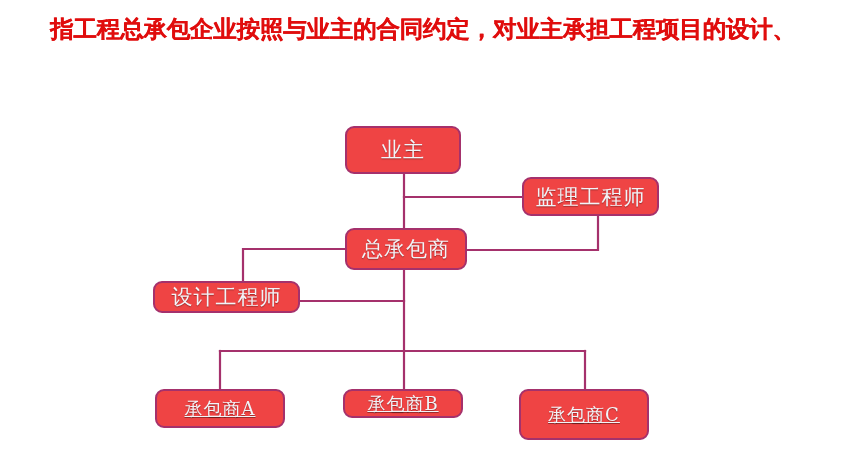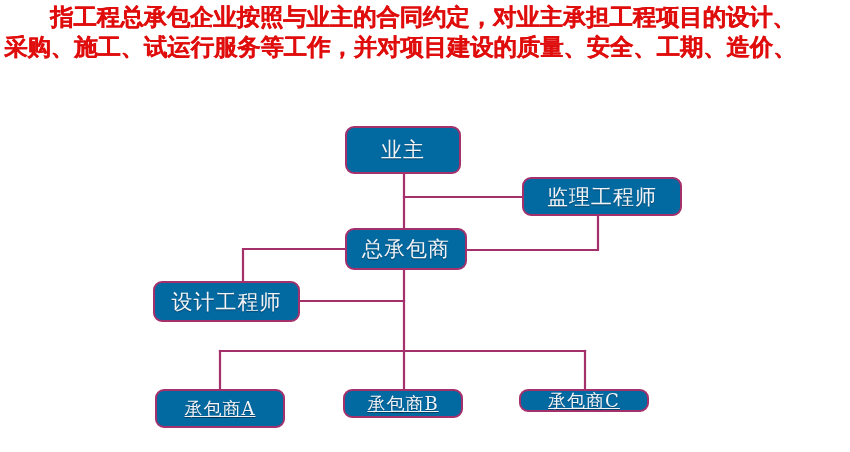--- a/index.html
+++ b/index.html
@@ -13,21 +13,21 @@
     height: 452px;
     position: relative;
     overflow: hidden;
     font-family: "DejaVu Sans", "Liberation Sans", sans-serif;
   }
 
   
   #paragraph {
     position: absolute;
     left: 0px;
-    top: 0px;
+    top: 12px;
     width: 850px;
     height: 122px;
     box-sizing: border-box;
     padding: 2px 20px 0 4px;
   }
   .para-line {
     color: #e00d0d;
     font-weight: bold;
     font-size: 23.5px;
     line-height: 30px;
@@ -51,41 +51,40 @@
     left: 0;
     top: 0;
     width: 850px;
     height: 452px;
     pointer-events: none;
   }
 
   .node {
     position: absolute;
     box-sizing: border-box;
-    background: #0369a1;
+    background: #ef4444;
     border: 2px solid #a5316c;
     border-radius: 9px;
     color: #f2f4f8;
     display: flex;
     align-items: center;
     justify-content: center;
     font-size: 21px;
     font-weight: normal;
     letter-spacing: 1px;
     font-family: "DejaVu Serif", "Liberation Serif", serif;
     text-shadow: 0 1px 1px rgba(0,0,0,0.35);
   }
   .node.small { font-size: 18px; text-decoration: underline; }
 </style>
 </head>
 <body>
 
 <div id="paragraph">
   <div class="para-line indent">指工程总承包企业按照与业主的合同约定，对业主承担工程项目的设计、</div>
-  <div class="para-line">采购、施工、试运行服务等工作，并对项目建设的质量、安全、工期、造价、</div>
 </div>
 
 <div id="diagram">
 
   <svg id="connectors" viewBox="0 0 850 452" width="850" height="452" xmlns="http://www.w3.org/2000/svg">
     <g fill="none" stroke="#a5316c" stroke-width="2.2" stroke-linecap="square">
 
       <path d="M 404,174 L 404,228"></path>
 
       <path d="M 404,197 L 522,197"></path>
@@ -102,37 +101,37 @@
 
       <path d="M 220,351 L 220,389"></path>
       <path d="M 585,351 L 585,389"></path>
     </g>
   </svg>
 
   <div class="node" style="left:345px; top:126px; width:116px; height:48px;">
     <span>业主</span>
   </div>
 
-  <div class="node" style="left:522px; top:177px; width:160px; height:39px;">
+  <div class="node" style="left:522px; top:177px; width:137px; height:39px;">
     <span>监理工程师</span>
   </div>
 
   <div class="node" style="left:345px; top:228px; width:122px; height:42px;align-items:center;">
     <span>总承包商</span>
   </div>
 
-  <div class="node" style="left:153px; top:281px; width:147px; height:41px;">
+  <div class="node" style="left:153px; top:281px; width:147px; height:32px;">
     <span>设计工程师</span>
   </div>
 
   <div class="node small" style="left:155px; top:389px; width:130px; height:39px;">
     <span>承包商A</span>
   </div>
 
   <div class="node small" style="left:343px; top:389px; width:120px; height:29px;">
     <span>承包商B</span>
   </div>
 
-  <div class="node small" style="left:519px; top:389px; width:130px; height:23px;">
+  <div class="node small" style="left:519px; top:389px; width:130px; height:51px;">
     <span>承包商C</span>
   </div>
 
 </div>
 
 </body></html>

